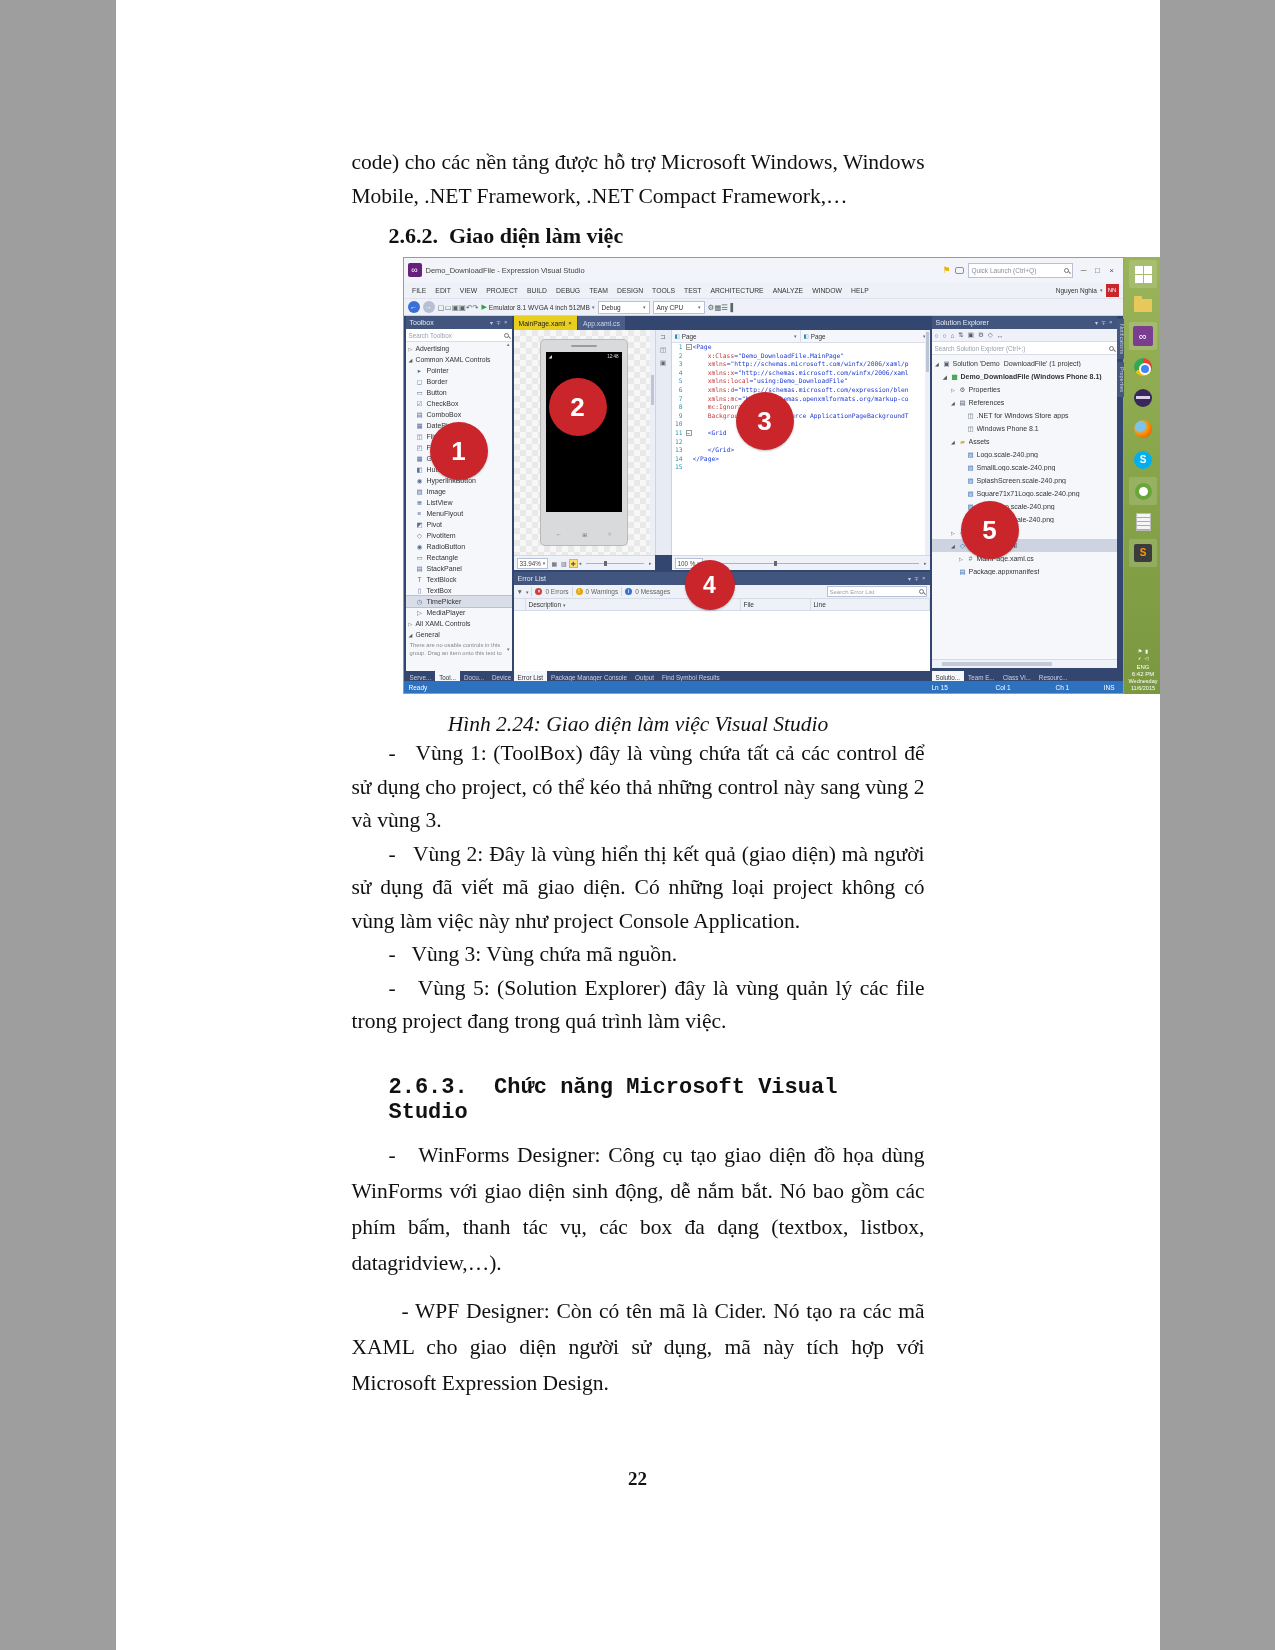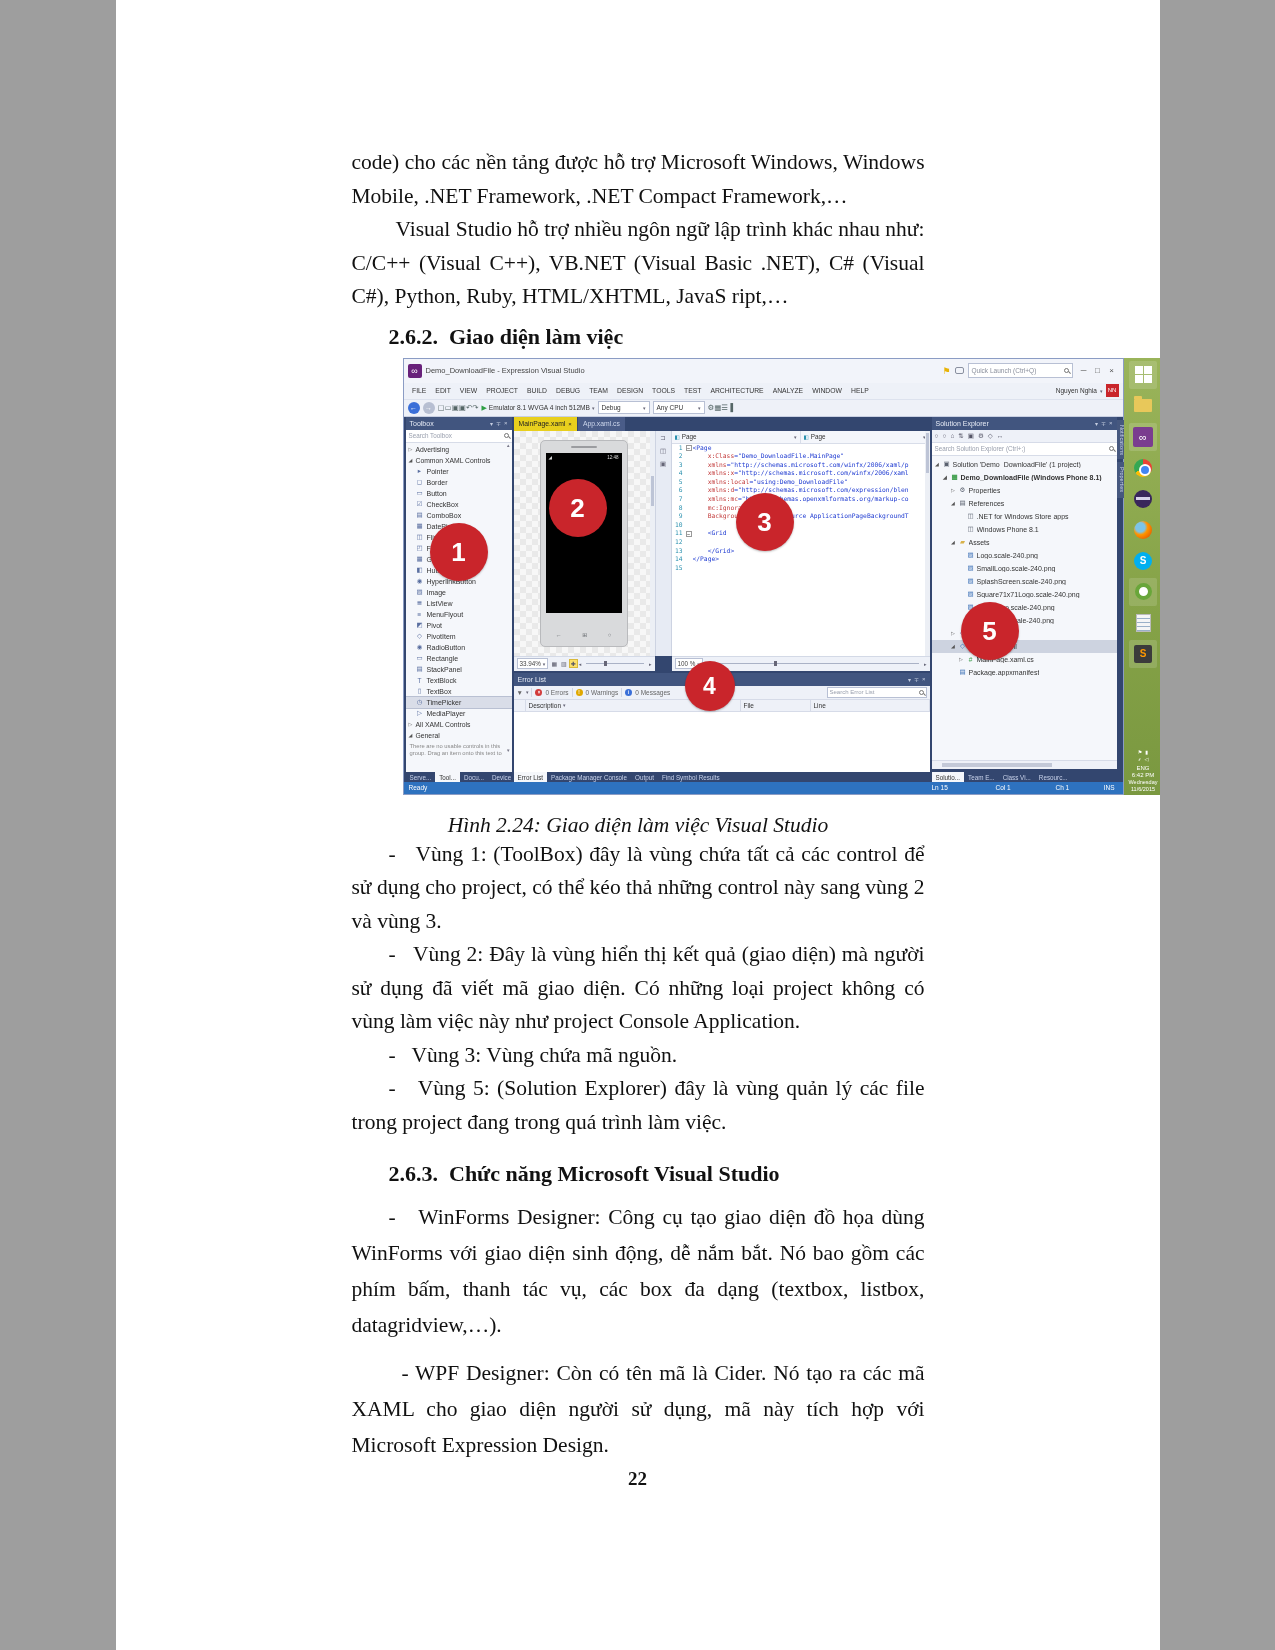--- a/index.html
+++ b/index.html
@@ -8,21 +8,21 @@
     position: relative; width: 1044px; height: 1650px; margin: 0 auto;
     background: #ffffff; overflow: hidden;
     font-family: "Liberation Serif", serif; color: #111;
   }
   .content { padding: 146px 235px 0 236px; }
   .body-text { font-size: 21.5px; line-height: 33.5px; text-align: justify; }
   .indent { text-indent: 44px; }
   .bullet { text-indent: 37px; }
   .wpf { text-indent: 50px; }
   .heading { font-size: 22px; font-weight: bold; margin: 10px 0 8px 37px; font-family: "Liberation Serif", serif; }
-  .h263 { margin-top: 22px; margin-bottom: 10px; }
+  .h263 { margin-top: 36px; margin-bottom: 10px; font-family: Liberation Mono, monospace; }
   .caption { font-size: 21.5px; font-style: italic; text-align: center; margin-top: 18px; }
   .bullets-wrap { }
   .para-fn { margin-top: 12px; line-height: 36px; }
   .page-number { position: absolute; top: 1468px; left: 0; right: 0; text-align: center; font-weight: bold; font-size: 19px; }
 
   
   .vsfig { position: relative; width: 760px; height: 437px; margin: 8px 0 0 51px;
            font-family: "Liberation Sans", sans-serif; text-align: left; text-indent: 0; }
   .vswin { position: absolute; left: 0; top: 0; width: 721px; height: 437px;
            background: #eef1f8; border: 1px solid #8b9cc4; }
@@ -255,21 +255,20 @@
   .ann4 { left: 282px; top: 303px; width: 50px; height: 50px; line-height: 50px; font-size: 23px; }
   .ann5 { left: 558px; top: 244px; }
 </style>
 </head>
 <body>
 
 <div class="page">
   <div class="content">
 
     <p class="body-text">code) cho các nền tảng được hỗ trợ Microsoft Windows, Windows Mobile, .NET Framework, .NET Compact Framework,…</p>
-    <p class="body-text indent">Visual Studio hỗ trợ nhiều ngôn ngữ lập trình khác nhau như: C/C++ (Visual C++), VB.NET (Visual Basic .NET), C# (Visual C#), Python, Ruby, HTML/XHTML, JavaS ript,…</p>
     <h3 class="heading">2.6.2.&nbsp; Giao diện làm việc</h3>
 
     <div class="vsfig">
       <div class="vswin">
 
         <div class="titlebar">
           <span class="vslogo">∞</span>
           <span>Demo_DownloadFile - Expression Visual Studio</span>
           <span class="spacer"></span>
           <span class="flagico">⚑</span>

